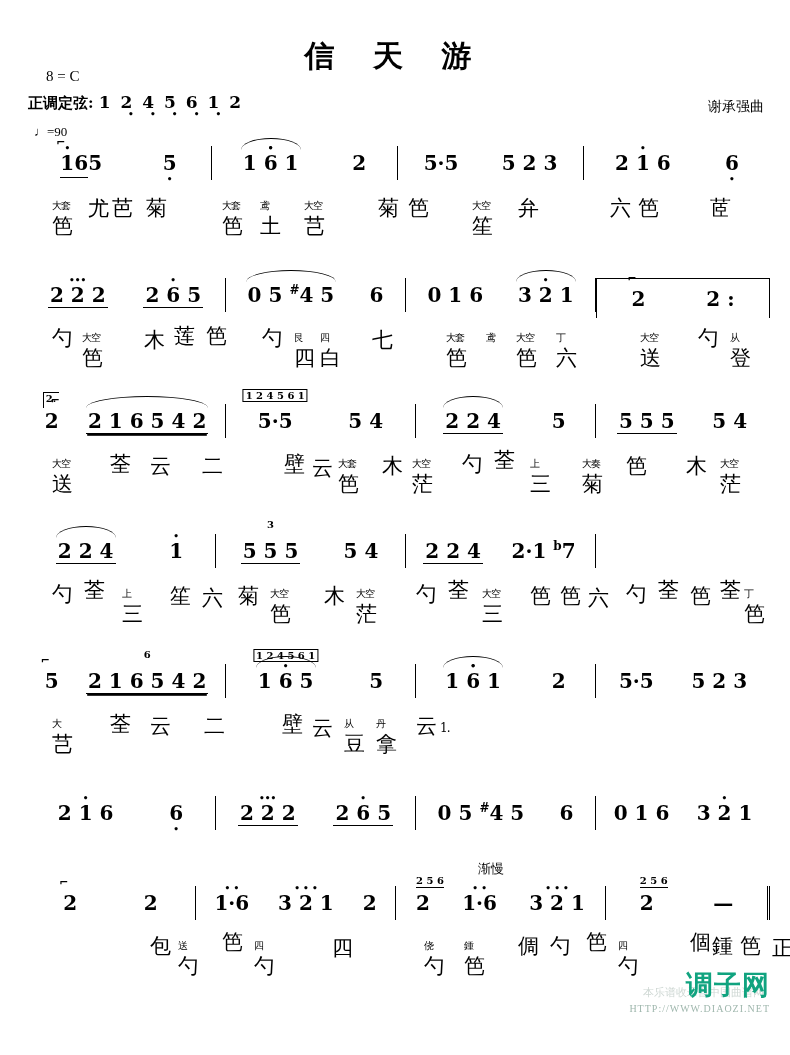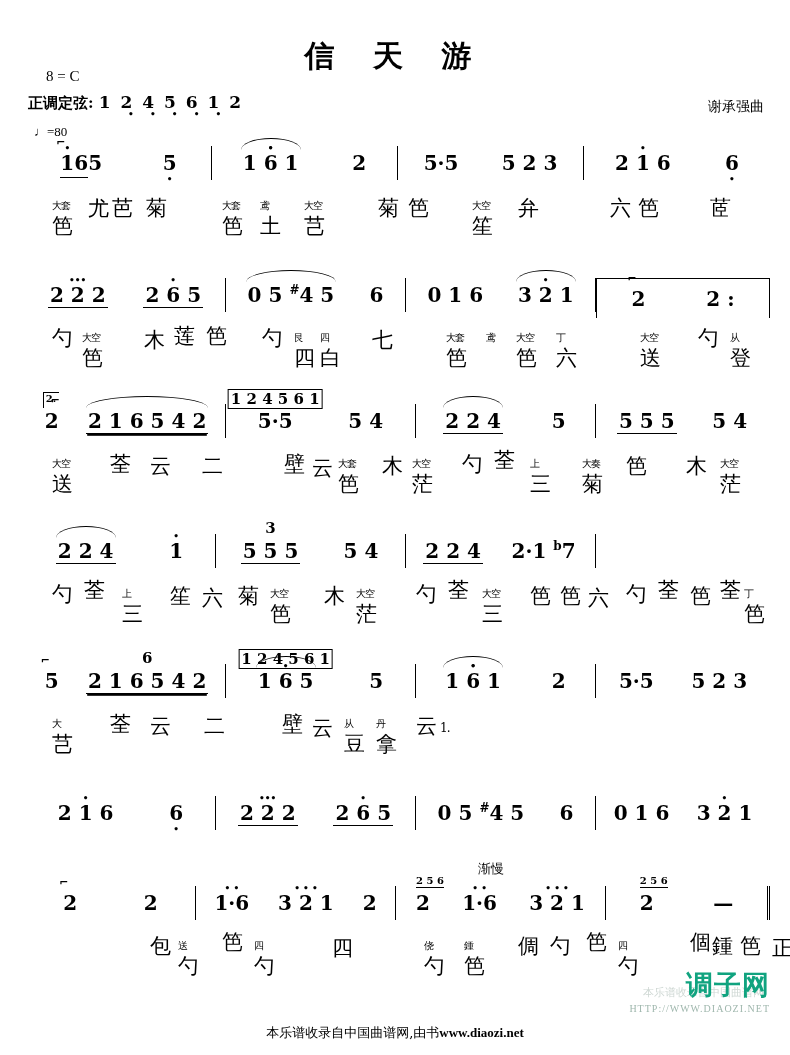--- a/index.html
+++ b/index.html
@@ -89,21 +89,21 @@
     content:""; position:absolute; left:0; right:0; bottom:-3px;
     border-bottom:1.4px solid #000;
   }
   .slur {
     position:absolute; left:0; right:0; top:-13px; height:11px;
     border-top:1.3px solid #000;
     border-radius:50%/100% 100% 0 0;
   }
   .tiny-num {
     position:absolute; top:-20px; left:50%; transform:translateX(-50%);
-    font-size:15px;
+    font-size:10px;
   }
   .grace {
     position:absolute; top:-16px; left:2px;
     font-size:10px; font-weight:bold;
     border-bottom:1px solid #000;
     line-height:11px;
     padding-bottom:1px;
   }
   .repeat-flag {
     position:absolute; top:-15px; left:-2px;
@@ -166,21 +166,21 @@
 
   <div class="key-sig">8 = C</div>
 
   <div class="tuning">
     <span>正调定弦:</span>
     <span class="nums">1 2 4 5 6 1 2</span>
     <span class="dots">• • • • •</span>
   </div>
 
   <div class="composer">谢承强曲</div>
-  <div class="tempo">♩=80</div>
+  <div class="tempo">♩=90</div>
 
   <div class="system" style="top:146px;">
     <div class="measure-row">
       <div class="measure" style="width:186px;">
         <span class="note"><span class="repeat-flag">⌐</span><span class="grp u1"><span class="dotabove">•</span>1</span><span class="grp u1">6</span>5</span>
         <span class="note">5<span class="dotbelow">•</span></span>
       </div>
       <div class="measure" style="width:186px;">
         <span class="note"><span class="slur"></span><span class="dotabove">•</span>1 6 <span class="dotabove">•</span>1</span>
         <span class="note">2</span>
@@ -424,17 +424,14 @@
     </div>
   </div>
 
   <div class="wm-faint">本乐谱收录自中国曲谱网</div>
 
   <div class="watermark">
     <div class="wm-main">调子网</div>
     <div class="wm-sub">HTTP://WWW.DIAOZI.NET</div>
   </div>
 
-  <div class="footer-note">
-    <span>本乐谱收录自中国曲谱网,由书</span><span class="url">www.diaozi.net</span>
-  </div>
 
 </div>
 
 </body></html>

